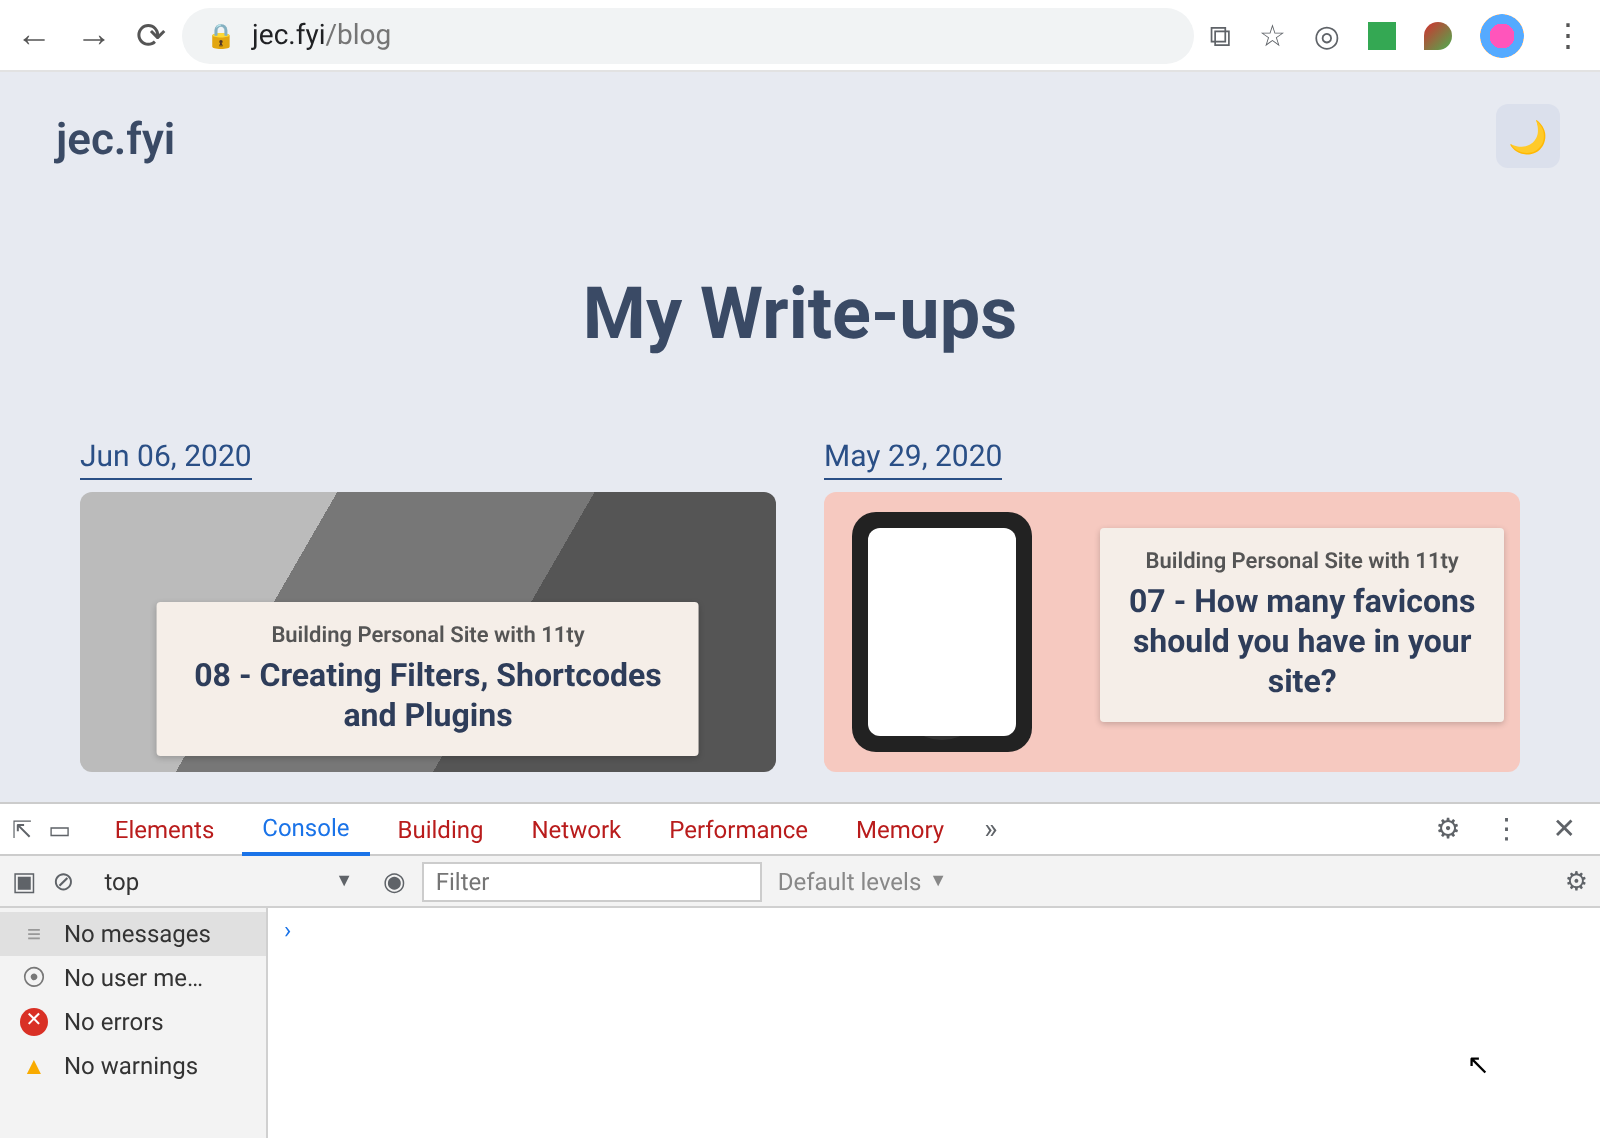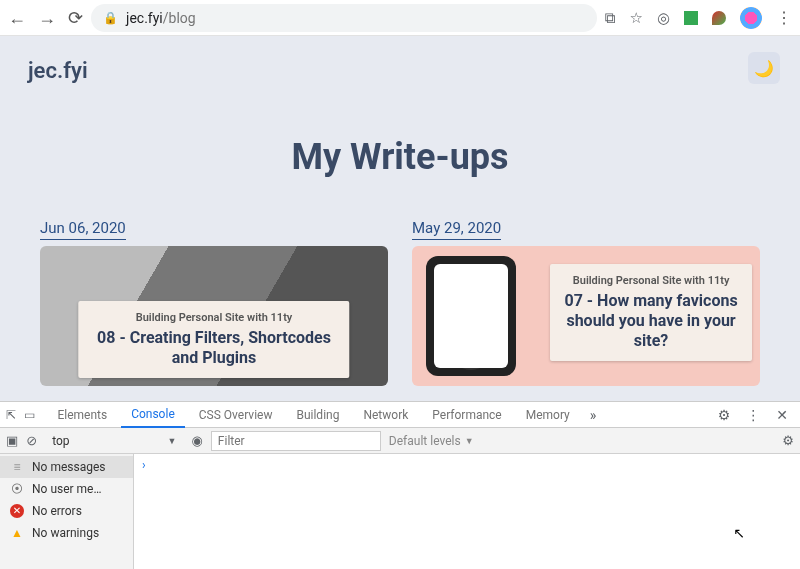--- a/index.html
+++ b/index.html
@@ -36,21 +36,21 @@
   .phone-face{ position:absolute; bottom:6px; left:50%; transform:translateX(-50%); width:44px; height:44px; border-radius:50%; background:#333;}
   .card-label { position:absolute; left:50%; transform:translateX(-50%); bottom:8px; width:78%; background:#f5eee8; padding:10px 12px; text-align:center; border-radius:2px; box-shadow:0 1px 3px rgba(0,0,0,.2);}
   .card.c2 .card-label{ left:auto; right:8px; transform:none; width:58%; bottom:auto; top:18px;}
   .card-series { font-size:11px; color:#555; font-weight:600; margin-bottom:4px;}
   .card-title { font-size:16px; font-weight:700; color:#2e3d5a; line-height:1.25;}
 
   
   .devtools { height:168px; border-top:1px solid #ccc; display:flex; flex-direction:column; font-size:12px; color:#333;}
   .dt-tabs { height:26px; display:flex; align-items:center; border-bottom:1px solid #ccc; padding:0 6px; gap:4px;}
   .dt-tabs .tiny { display:flex; gap:8px; align-items:center; color:#5f6368; margin-right:8px;}
-  .dt-tabs .tab { padding:0 10px; height:26px; display:flex; align-items:center; cursor:pointer; color:#737373;}
+  .dt-tabs .tab { padding:0 10px; height:26px; display:flex; align-items:center; cursor:pointer; color:#b91c1c;}
   .dt-tabs .tab.active { border-bottom:2px solid #1a73e8; color:#1a73e8; margin-bottom:-1px;}
   .dt-tabs .spacer{flex:1;}
   .dt-tabs .chev, .dt-tabs .gear, .dt-tabs .close, .dt-tabs .dots { color:#5f6368; padding:0 6px; cursor:pointer; font-size:14px;}
   .dt-toolbar { height:26px; display:flex; align-items:center; border-bottom:1px solid #d0d0d0; background:#f3f3f3; padding:0 6px; gap:8px;}
   .dt-toolbar .ico{ color:#5f6368; font-size:13px;}
   .ctx-select{ display:flex; align-items:center; gap:4px; padding:0 6px; height:20px; border:1px solid transparent; font-size:12px;}
   .ctx-select .arrow{font-size:9px; color:#5f6368;}
   .filter-input{ height:20px; width:170px; border:1px solid #ccc; background:#fff; font-size:12px; padding:0 6px; color:#a21caf; outline:none;}
   .levels{ color:#888; font-size:12px; display:flex; align-items:center; gap:4px;}
   .dt-toolbar .spacer{flex:1;}
@@ -117,21 +117,20 @@
 </div>
 
 <div class="devtools">
   <div class="dt-tabs">
     <div class="tiny">
       <span>⇱</span>
       <span>▭</span>
     </div>
     <div class="tab">Elements</div>
     <div class="tab active">Console</div>
-    <div class="tab">CSS Overview</div>
     <div class="tab">Building</div>
     <div class="tab">Network</div>
     <div class="tab">Performance</div>
     <div class="tab">Memory</div>
     <span class="chev">»</span>
     <span class="spacer"></span>
     <span class="gear">⚙</span>
     <span class="dots">⋮</span>
     <span class="close">✕</span>
   </div>

